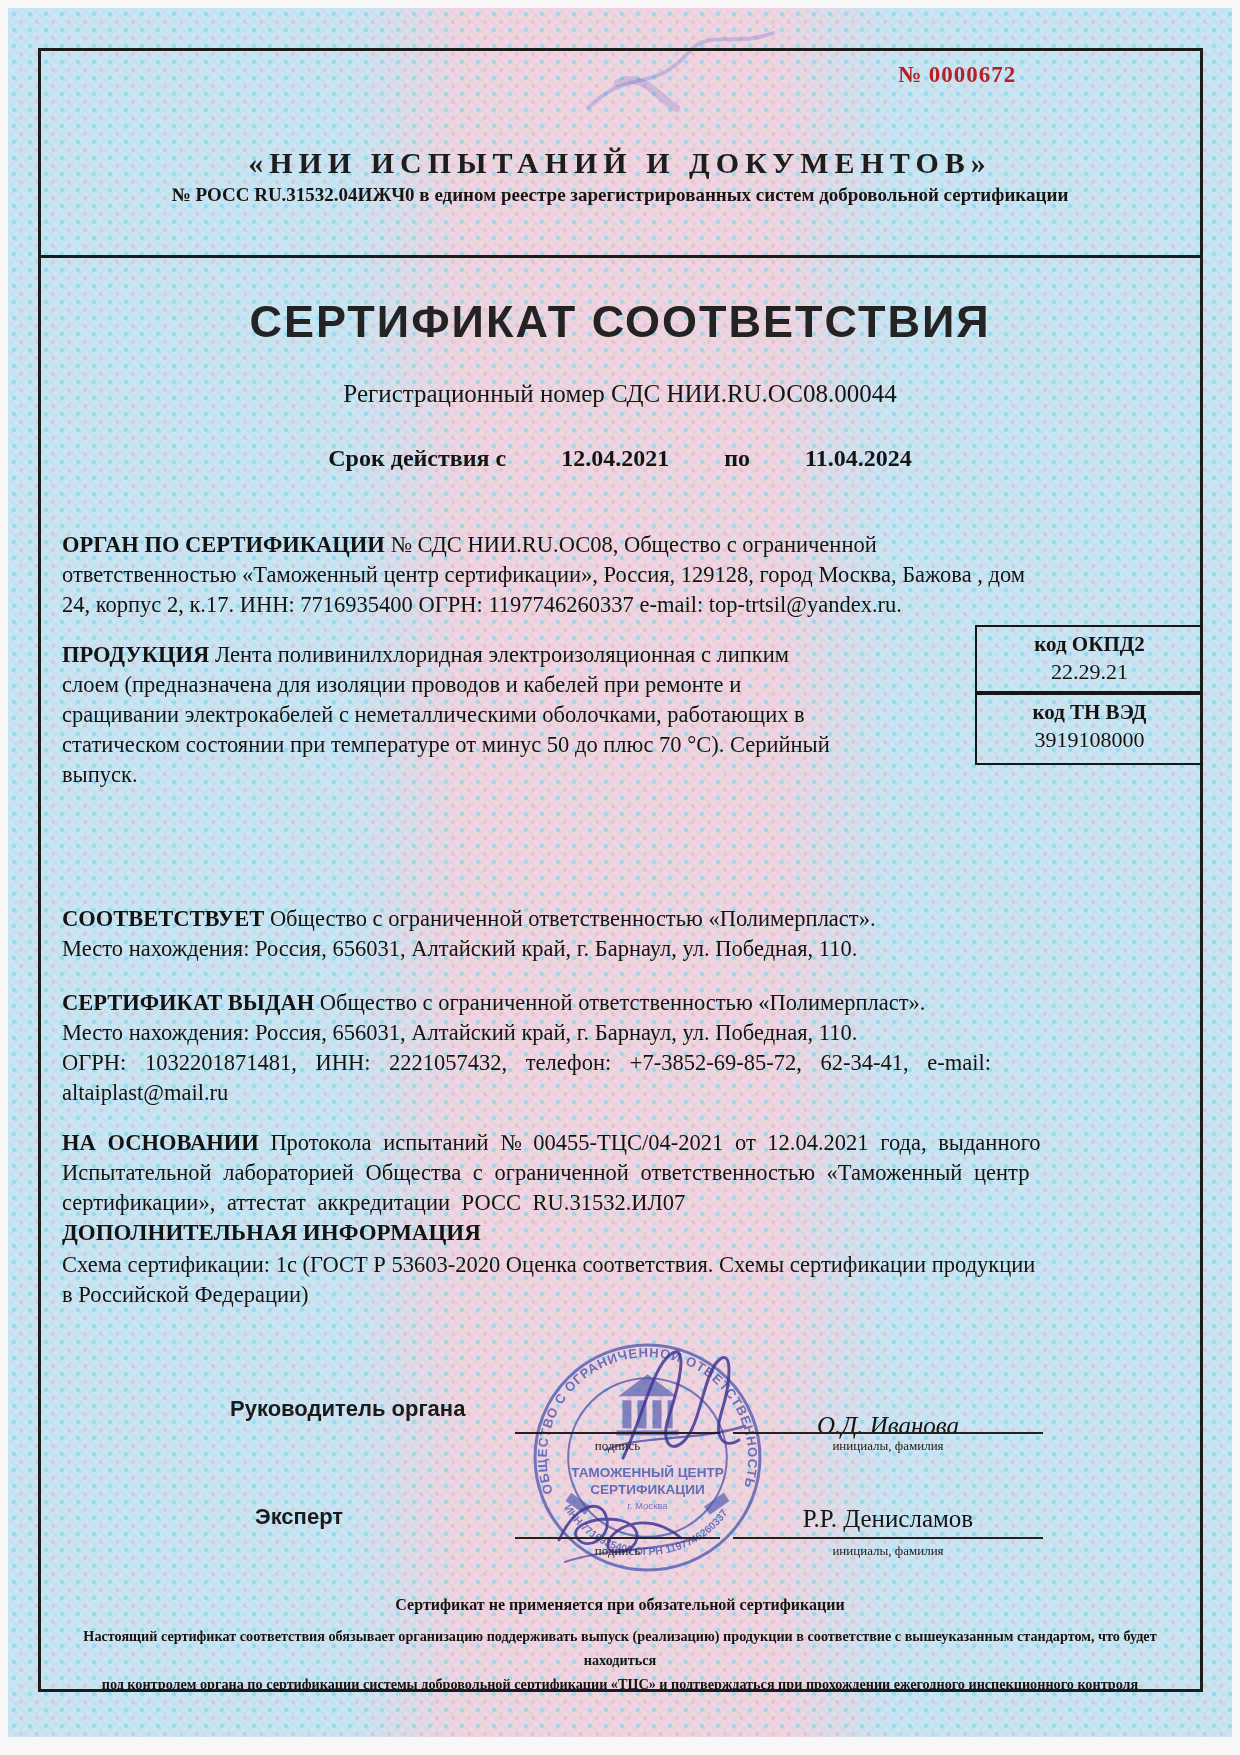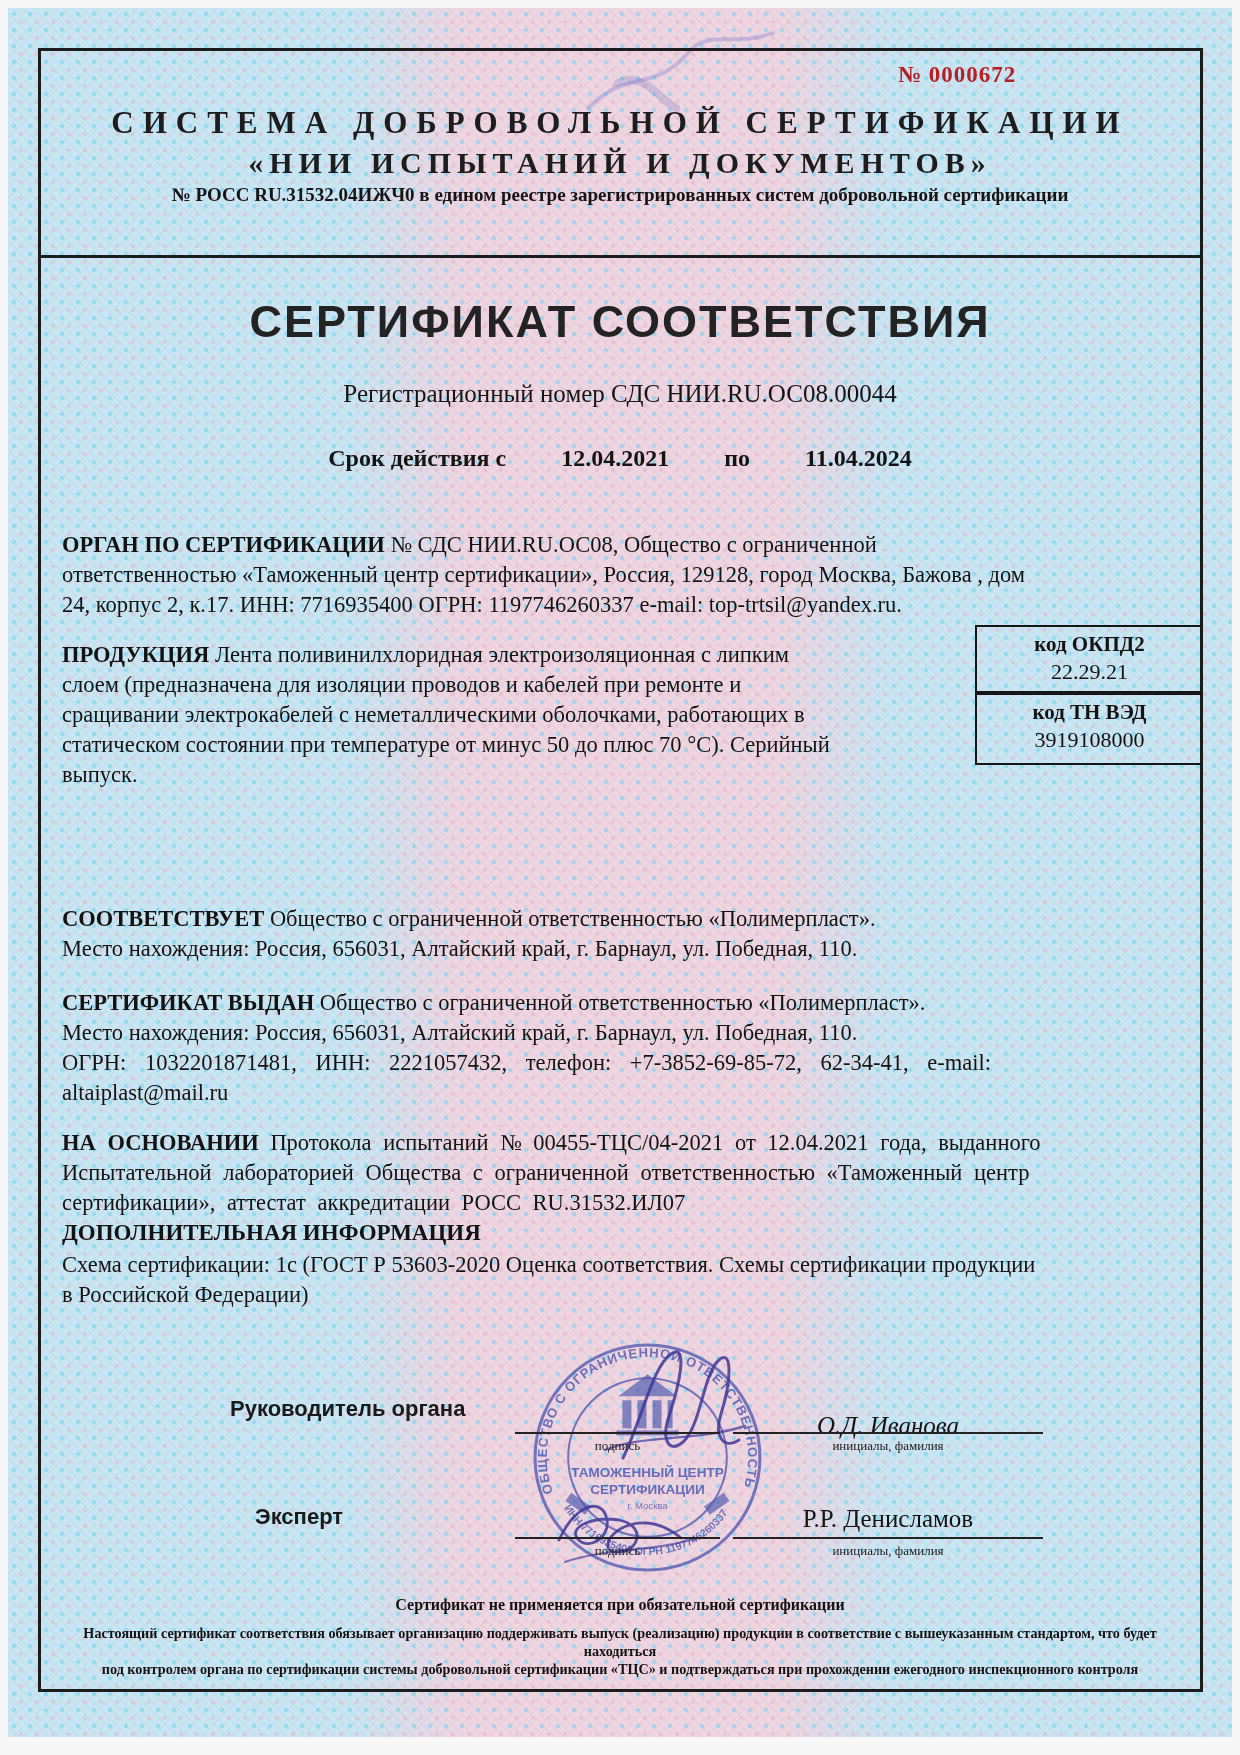--- a/index.html
+++ b/index.html
@@ -34,38 +34,37 @@
   .stretch2{word-spacing:6px;}
   .codebox{border:2px solid #161616;text-align:center;font-size:22px;color:#131313;}
   .codebox .clabel{font-weight:700;font-size:21px;margin-top:5px;}
   .codebox .cval{font-size:22px;margin-top:2px;}
   .addhead{font-size:23px;font-weight:700;color:#131313;}
   .rolelabel{font-family:"Liberation Sans",sans-serif;font-size:22px;font-weight:700;color:#1a1a1a;}
   .signline{border-bottom:2px solid #222;height:0;}
   .underlabel{font-size:13px;text-align:center;color:#222;}
   .signname{font-size:25px;text-align:center;color:#141414;}
   .note{font-size:16px;font-weight:700;color:#131313;}
-  .fineprint{font-size:14.2px;font-weight:700;line-height:18px;text-align:center;color:#131313;white-space:pre-line;}
+  .fineprint{font-size:14.2px;font-weight:700;line-height:24px;text-align:center;color:#131313;white-space:pre-line;}
   svg{display:block;}
 </style>
 </head>
 <body>
 
 <div class="paper">
 
   <svg class="abs" style="left:550px;top:5px;" width="250" height="110" viewBox="0 0 250 110">
     <path d="M 30,95 C 70,55 95,80 130,40 C 150,15 175,35 215,20" fill="none" stroke="rgba(100,110,205,0.30)" stroke-width="4" stroke-linecap="round"></path>
     <path d="M 60,70 C 85,58 100,85 118,95" fill="none" stroke="rgba(90,90,190,0.22)" stroke-width="8" stroke-linecap="round"></path>
   </svg>
 
   <div class="frame"></div>
   <div class="hdivider"></div>
 
   <div class="abs certno" style="left:890px;top:54px;">№ 0000672</div>
-  <div class="abs center sys1" style="top:97px;">СИСТЕМА ДОБРОВОЛЬНОЙ СЕРТИФИКАЦИИ</div>
   <div class="abs center sys2" style="top:138px;">«НИИ ИСПЫТАНИЙ И ДОКУМЕНТОВ»</div>
   <div class="abs center registry" style="top:176px;">№ РОСС RU.31532.04ИЖЧ0 в едином реестре зарегистрированных систем добровольной сертификации</div>
 
   <div class="abs center doctitle" style="top:288px;">СЕРТИФИКАТ СООТВЕТСТВИЯ</div>
   <div class="abs center regline" style="top:372px;">Регистрационный номер СДС НИИ.RU.ОС08.00044</div>
   <div class="abs center validity" style="top:437px;">
     <span>Срок действия с</span><span class="vgap">12.04.2021</span><span class="vgap">по</span><span class="vgap">11.04.2024</span>
   </div>
 
   <div class="abs para w-full" style="left:54px;top:492px;">

